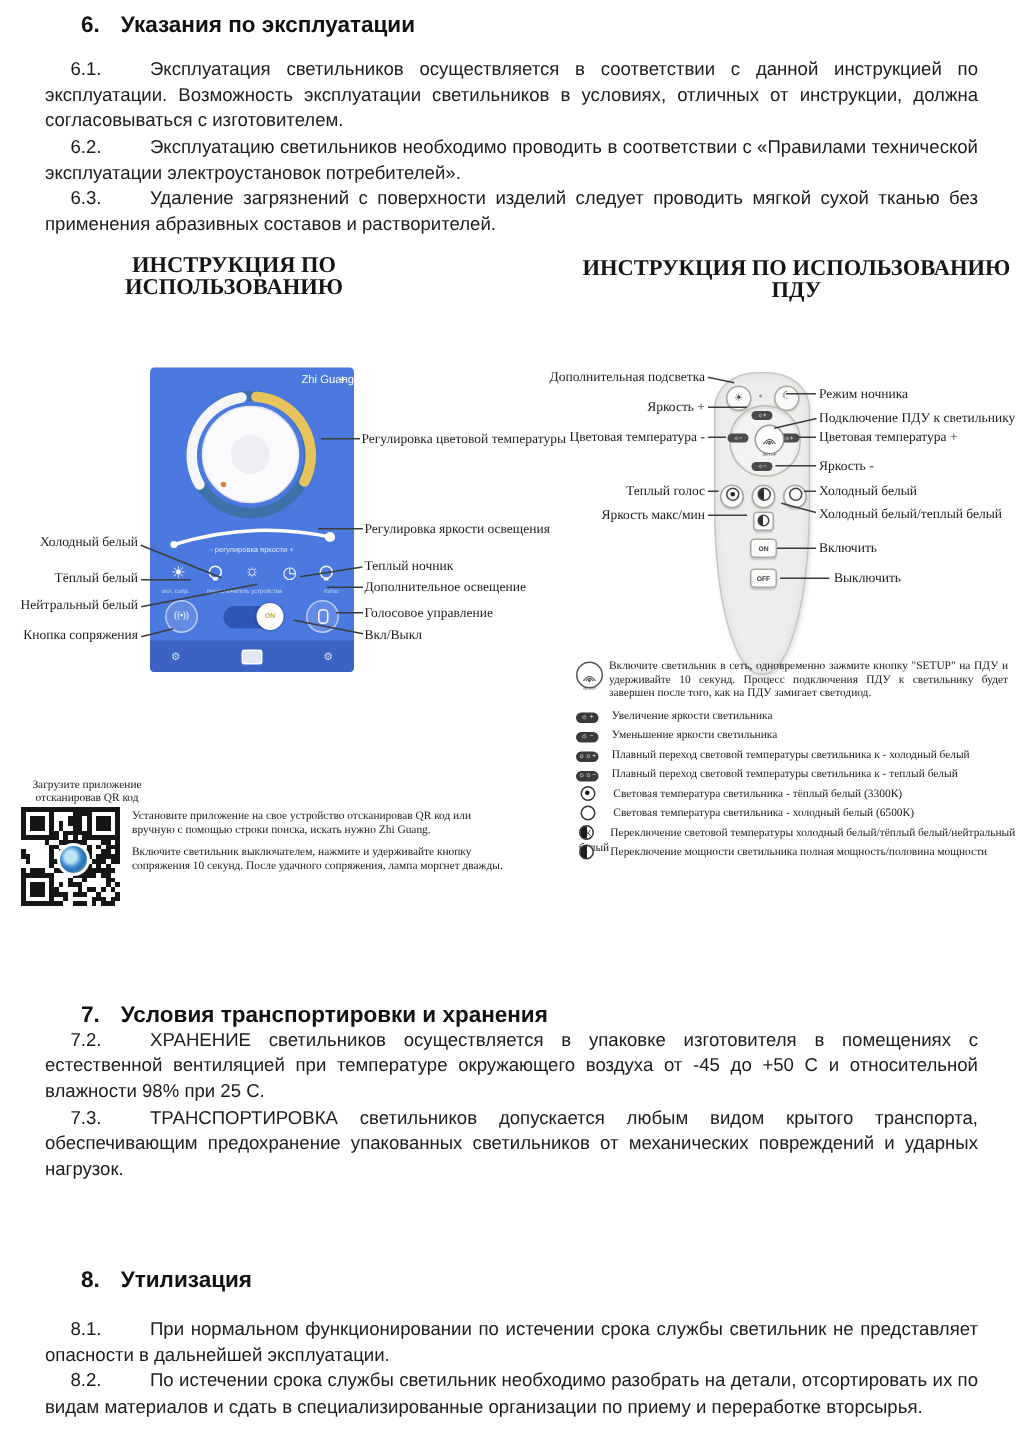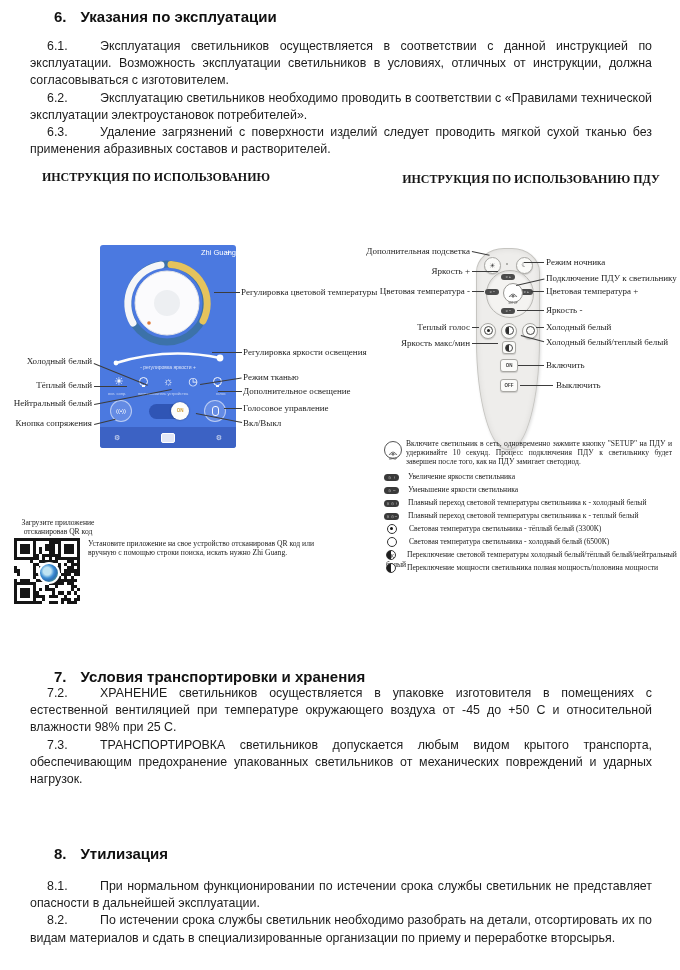--- a/index.html
+++ b/index.html
@@ -4,21 +4,21 @@
 <style>
   html,body{margin:0;padding:0;background:#fff;}
   .doc{position:relative;width:680px;height:970px;background:#fff;overflow:hidden;
        font-family:"Liberation Sans",sans-serif;color:#1f1f1f;}
   .sec{position:absolute;left:30px;right:28px;}
   .h1{margin-left:24px;font-weight:bold;font-size:15px;color:#111;}
   .h1 .hnum{margin-right:14px;}
   .para{text-align:justify;font-size:12.4px;line-height:17.2px;margin:0;color:#1c1c1c;}
   .pnum{display:inline-block;margin-left:17px;width:53px;}
   .coltitle{position:absolute;text-align:center;font-family:"Liberation Serif",serif;
-            font-weight:bold;font-size:12px;line-height:15px;color:#151515;}
+            font-weight:bold;font-size:15px;line-height:15px;color:#151515;}
   .lbl{position:absolute;font-family:"Liberation Serif",serif;font-size:9px;line-height:9.5px;color:#1d1d1d;}
   .lbl.r{text-align:right;}
   .ln{position:absolute;height:1px;background:#3c3c3c;transform-origin:0 0;}
   
   .phone{position:absolute;left:100px;top:245px;width:136px;height:203px;background:#4b79e0;border-radius:3px;}
   .phone-hdr{position:absolute;top:0;left:0;right:0;height:16px;font-size:7.5px;color:#fff;
              text-align:right;line-height:16px;}
   .phone-plus{position:absolute;top:0;right:5px;font-size:9px;color:#fff;line-height:16px;}
   .dialwrap{position:absolute;left:19px;top:12px;}
   .arcwrap{position:absolute;left:8px;top:100px;}
@@ -145,21 +145,21 @@
     </div>
   </div>
 
   <div class="lbl r" style="left:10px;top:357px;width:82px">Холодный белый</div>
   <div class="lbl r" style="left:10px;top:381px;width:82px">Тёплый белый</div>
   <div class="lbl r" style="left:4px;top:399px;width:88px">Нейтральный белый</div>
   <div class="lbl r" style="left:4px;top:419px;width:88px">Кнопка сопряжения</div>
 
   <div class="lbl" style="left:241px;top:288px;width:200px">Регулировка цветовой температуры</div>
   <div class="lbl" style="left:243px;top:348px;width:200px">Регулировка яркости освещения</div>
-  <div class="lbl" style="left:243px;top:373px;width:160px">Режим тканью</div>
+  <div class="lbl" style="left:243px;top:373px;width:160px">Теплый ночник</div>
   <div class="lbl" style="left:243px;top:387px;width:170px">Дополнительное освещение</div>
   <div class="lbl" style="left:243px;top:404px;width:160px">Голосовое управление</div>
   <div class="lbl" style="left:243px;top:419px;width:100px">Вкл/Выкл</div>
 
   <i class="ln" style="left:214px;top:292px;width:26px"></i>
   <i class="ln" style="left:212px;top:352px;width:30px"></i>
   <i class="ln" style="left:200px;top:384px;width:42px;transform:rotate(-9deg)"></i>
   <i class="ln" style="left:218px;top:391px;width:24px"></i>
   <i class="ln" style="left:224px;top:408px;width:18px"></i>
   <i class="ln" style="left:196px;top:413px;width:47px;transform:rotate(11deg)"></i>
@@ -512,20 +512,21 @@
         <rect x="33" y="60" width="3" height="3"></rect>
         <rect x="36" y="60" width="3" height="3"></rect>
         <rect x="39" y="60" width="3" height="3"></rect>
         <rect x="45" y="60" width="3" height="3"></rect>
         <rect x="51" y="60" width="3" height="3"></rect>
         <rect x="54" y="60" width="3" height="3"></rect>
         <rect x="57" y="60" width="3" height="3"></rect>
       </svg></div>
   <div class="qrlogo" style="left:38px;top:562px;position:absolute"></div>
   <div class="note" style="left:88px;top:539px;width:250px">Установите приложение на свое устройство отсканировав QR код или вручную с помощью строки поиска, искать нужно Zhi Guang.</div>
+  <div class="note" style="left:88px;top:563px;width:262px">Включите светильник выключателем, нажмите и удерживайте кнопку сопряжения 10 секунд. После удачного сопряжения, лампа моргнет дважды.</div>
 
   <div class="sec" style="top:668px">
     <div class="h1">
       <span class="hnum">7.</span><span>Условия транспортировки и хранения</span>
     </div>
     <p class="para">
       <span class="pnum">7.2.</span><span>ХРАНЕНИЕ светильников осуществляется в упаковке изготовителя в помещениях с естественной вентиляцией при температуре окружающего воздуха от -45 до +50 С и относительной влажности 98% при 25 С.</span>
     </p>
     <p class="para">
       <span class="pnum">7.3.</span><span>ТРАНСПОРТИРОВКА светильников допускается любым видом крытого транспорта, обеспечивающим предохранение упакованных светильников от механических повреждений и ударных нагрузок.</span>

